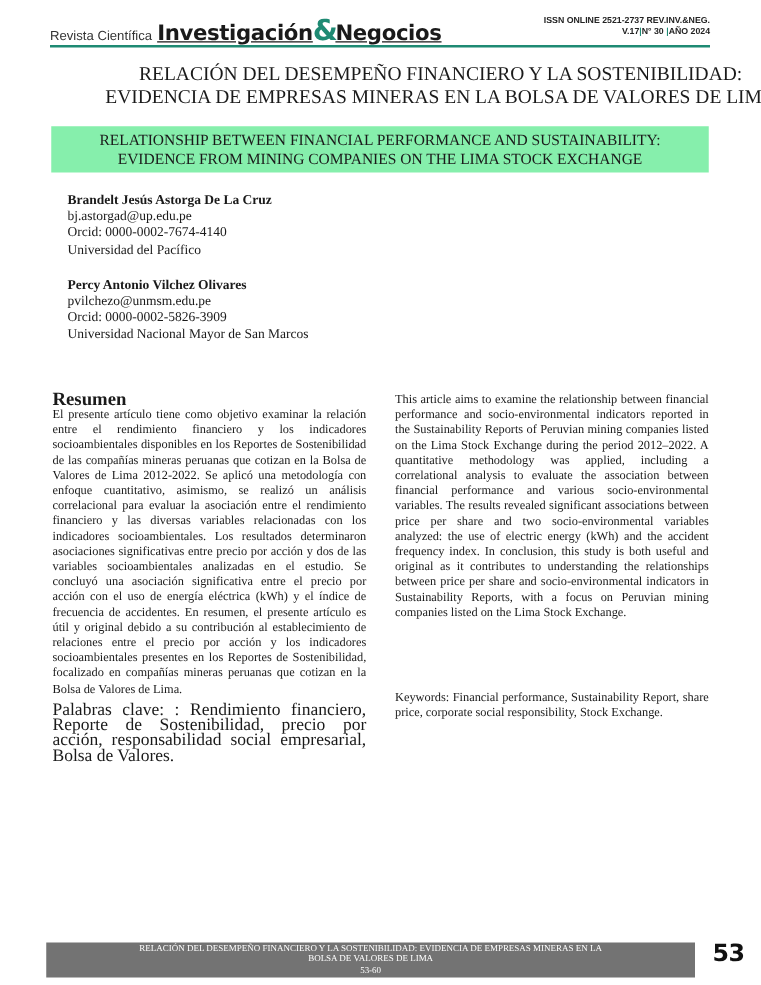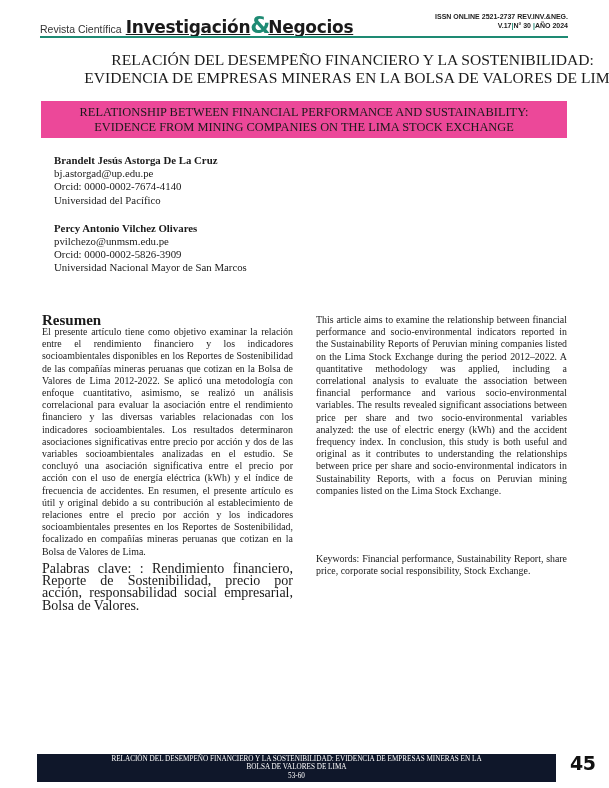--- a/index.html
+++ b/index.html
@@ -6,33 +6,33 @@
   body { width: 609px; height: 788px; position: relative; overflow: hidden; font-family: "Liberation Serif", serif; color: #1a1a1a; }
   .header { position: absolute; left: 40px; top: 12px; width: 528px; height: 22px; }
   .brand { position: absolute; left: 0; top: 0; white-space: nowrap; }
   .brand .small { font-family: "Liberation Sans", sans-serif; font-size: 10.5px; color: #333; }
   .brand .big { font-family: "DejaVu Sans", sans-serif; font-weight: bold; font-size: 17px; color: #1a1a1a; letter-spacing: -0.3px; text-decoration: underline; }
   .brand .amp { font-family: "DejaVu Sans", sans-serif; font-weight: bold; font-size: 23px; color: #1e8a73; letter-spacing: -2px; }
   .issn { position: absolute; right: 0; top: 1px; text-align: right; font-family: "Liberation Sans", sans-serif; font-weight: bold; font-size: 7px; line-height: 8.5px; color: #222; }
   .issn .sep { color: #1e8a73; }
   .header-rule { position: absolute; left: 40px; top: 36px; width: 528px; height: 2px; background: #1e8a73; }
   .title-es { position: absolute; left: 30px; top: 51px; width: 549px; text-align: center; font-size: 15.6px; line-height: 18px; color: #1a1a1a; margin-left: 48px; }
-  .title-en-box { position: absolute; left: 41px; top: 101px; width: 526px; height: 37px; background: #ec4899; }
+  .title-en-box { position: absolute; left: 41px; top: 101px; width: 526px; height: 37px; background: #86efac; }
   .title-en { position: absolute; left: 0; top: 4px; width: 100%; text-align: center; font-size: 12.4px; line-height: 14.5px; color: #1a1a1a; }
   .authors { position: absolute; left: 42px; top: 154px; font-size: 10.8px; line-height: 13.2px; margin-left: 12px; }
   .author { margin-bottom: 15px; }
   .author .name { font-weight: bold; }
   .col { position: absolute; top: 314px; width: 251px; font-size: 9.9px; line-height: 12.2px; }
   .col-left { left: 42px; }
   .col-right { left: 316px; }
   .col h3 { margin: 0; font-size: 15px; line-height: 12px; font-weight: bold; }
   .col p { margin: 0; text-align: justify; }
   .kw-left { position: absolute; left: 42px; top: 563px; width: 251px; font-size: 14px; line-height: 12.2px; text-align: justify; }
   .kw-right { position: absolute; left: 316px; top: 553px; width: 251px; font-size: 9.9px; line-height: 12.2px; text-align: justify; }
-  .footer-bar { position: absolute; left: 37px; top: 754px; width: 519px; height: 28px; background: #0f172a; }
+  .footer-bar { position: absolute; left: 37px; top: 754px; width: 519px; height: 28px; background: #737373; }
   .footer-text { position: absolute; left: 0; top: 1px; width: 100%; text-align: center; color: #ffffff; font-size: 7.2px; line-height: 8.4px; }
   .page-num { position: absolute; left: 570px; top: 752px; font-family: "DejaVu Sans", sans-serif; font-weight: bold; font-size: 19px; color: #111; letter-spacing: -0.5px; }
 </style>
 </head>
 <body>
 
 <div class="header">
   <div class="brand">
     <span class="small">Revista Científica</span>
     <span class="big">Investigación</span><span class="amp">&amp;</span><span class="big">Negocios</span>
@@ -84,13 +84,13 @@
 </div>
 <div class="kw-right">Keywords: Financial performance, Sustainability Report, share price, corporate social responsibility, Stock Exchange.</div>
 
 <div class="footer-bar">
   <div class="footer-text">
     <div>RELACIÓN DEL DESEMPEÑO FINANCIERO Y LA SOSTENIBILIDAD: EVIDENCIA DE EMPRESAS MINERAS EN LA</div>
     <div>BOLSA DE VALORES DE LIMA</div>
     <div>53-60</div>
   </div>
 </div>
-<div class="page-num">45</div>
+<div class="page-num">53</div>
 
 </body></html>

